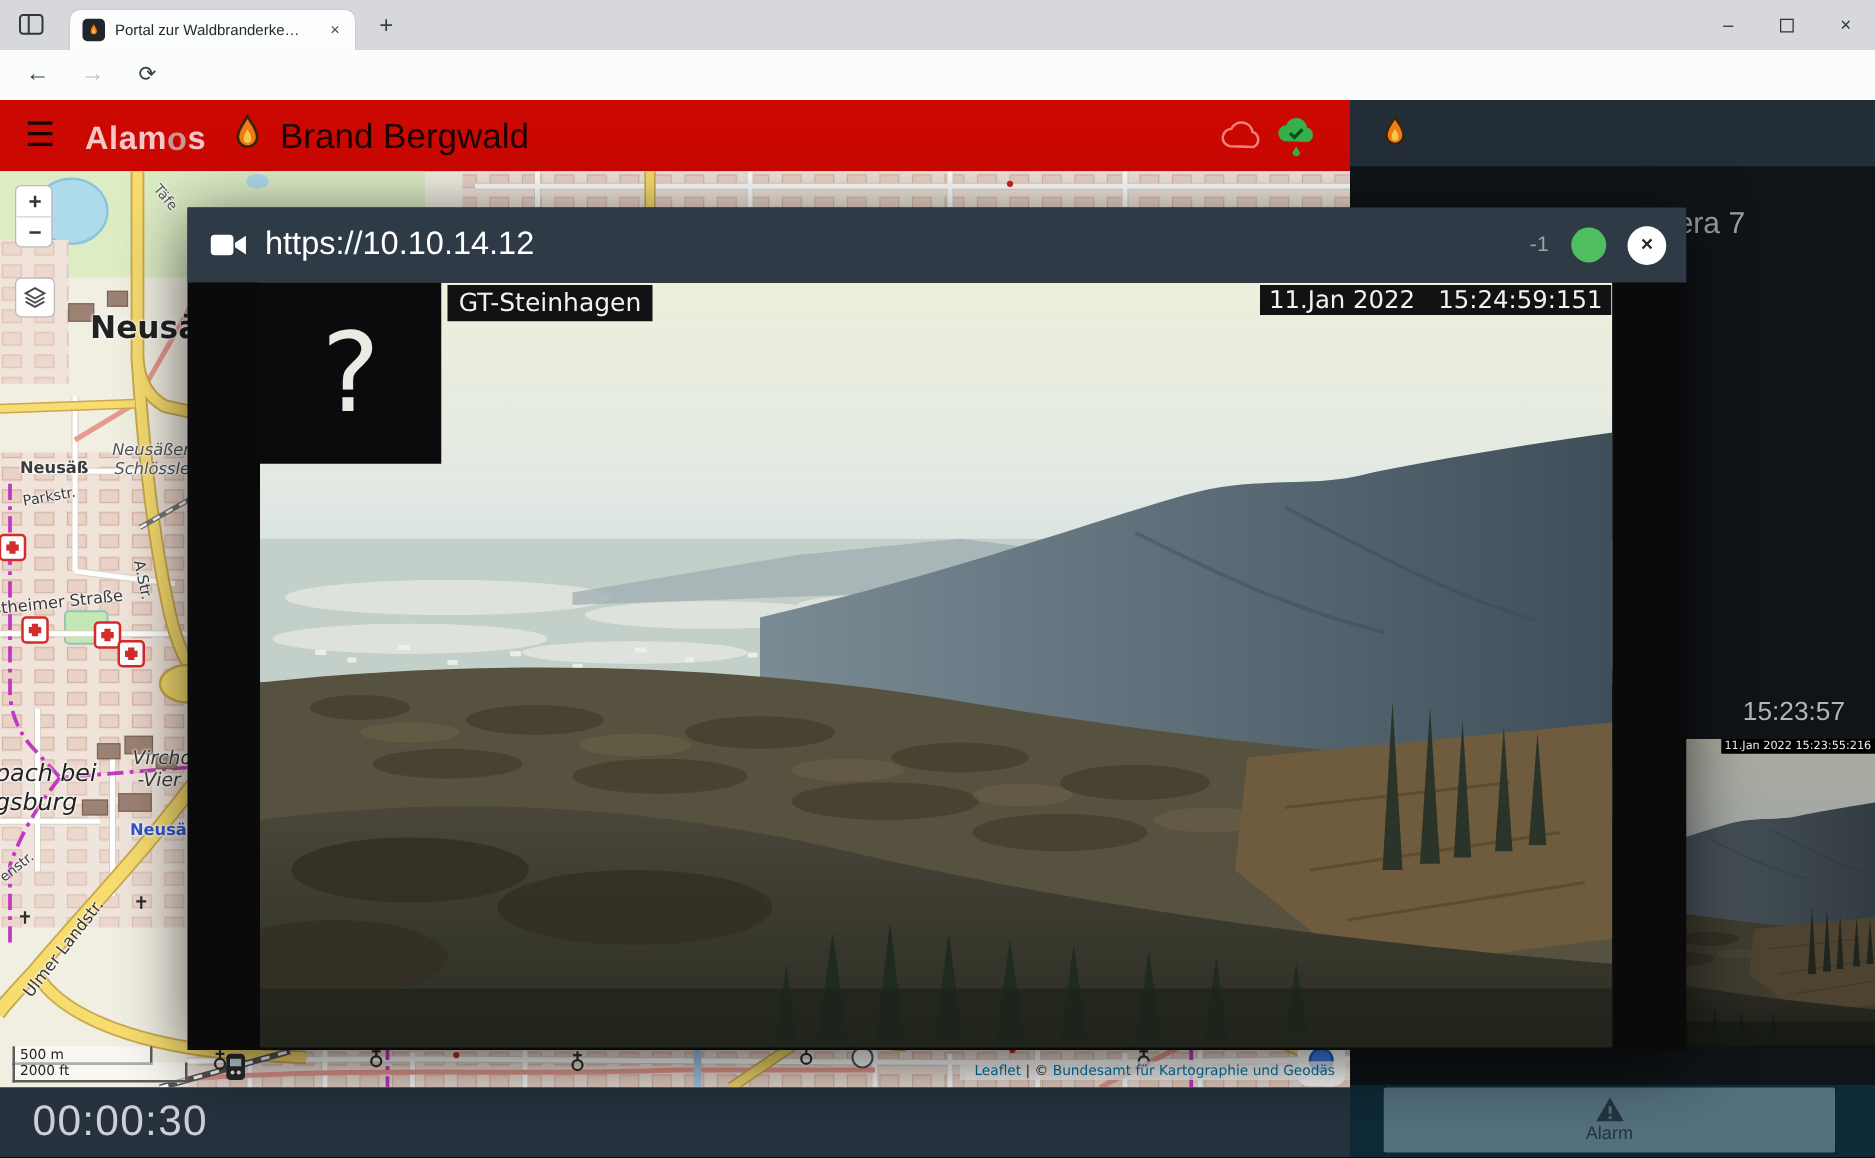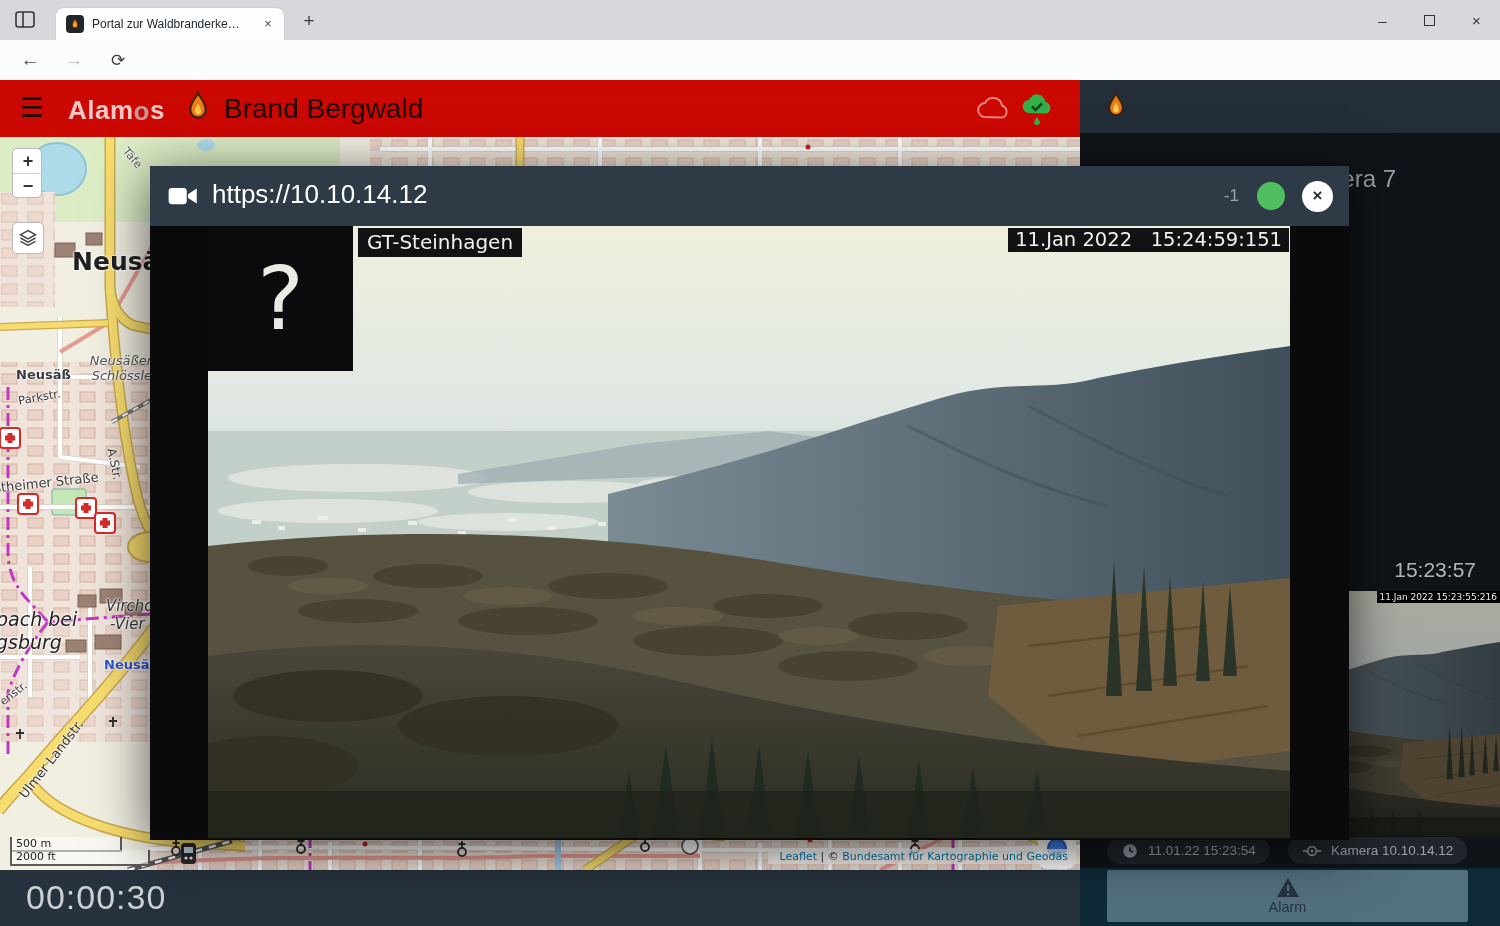--- a/index.html
+++ b/index.html
@@ -568,38 +568,20 @@
       </span>
     </div>
     <div class="sb-camera-name">Kamera 7</div>
     <div class="sb-time">15:23:57</div>
     <div class="thumb">
       <svg viewBox="0 0 1082 612" preserveAspectRatio="xMidYMid slice">
           <use href="#camscene"></use>
         </svg>
       <div class="thumb-ts">11.Jan 2022   15:23:55:216</div>
     </div>
-    <div class="info-row">
-      <div class="pill" style="left:27px">
-        <svg width="18" height="18" viewBox="0 0 24 24">
-            <circle cx="12" cy="12" r="9" fill="#8d959c"></circle>
-            <path d="M12 7 V12 L16 13.5" stroke="#20262b" stroke-width="2.2" fill="none"></path>
-          </svg>
-        <span>11.01.22 15:23:54</span>
-      </div>
-      <div class="pill" style="left:208px">
-        <svg width="20" height="16" viewBox="0 0 24 18">
-            <line x1="1" y1="9" x2="6" y2="9" stroke="#8d959c" stroke-width="2"></line>
-            <line x1="18" y1="9" x2="23" y2="9" stroke="#8d959c" stroke-width="2"></line>
-            <circle cx="12" cy="9" r="5.2" fill="none" stroke="#8d959c" stroke-width="2"></circle>
-            <circle cx="12" cy="9" r="1.8" fill="#8d959c"></circle>
-          </svg>
-        <span>Kamera 10.10.14.12</span>
-      </div>
-    </div>
     <div class="alarm-section">
       <div class="alarm-btn">
         <svg width="24" height="21" viewBox="0 0 24 21">
             <path d="M12 1 L23 20 H1 Z" fill="#24343f"></path>
             <rect x="11" y="8" width="2.2" height="6" fill="#53707f"></rect>
             <rect x="11" y="16" width="2.2" height="2.2" fill="#53707f"></rect>
           </svg>
         <span class="alarm-label">Alarm</span>
       </div>
     </div>

